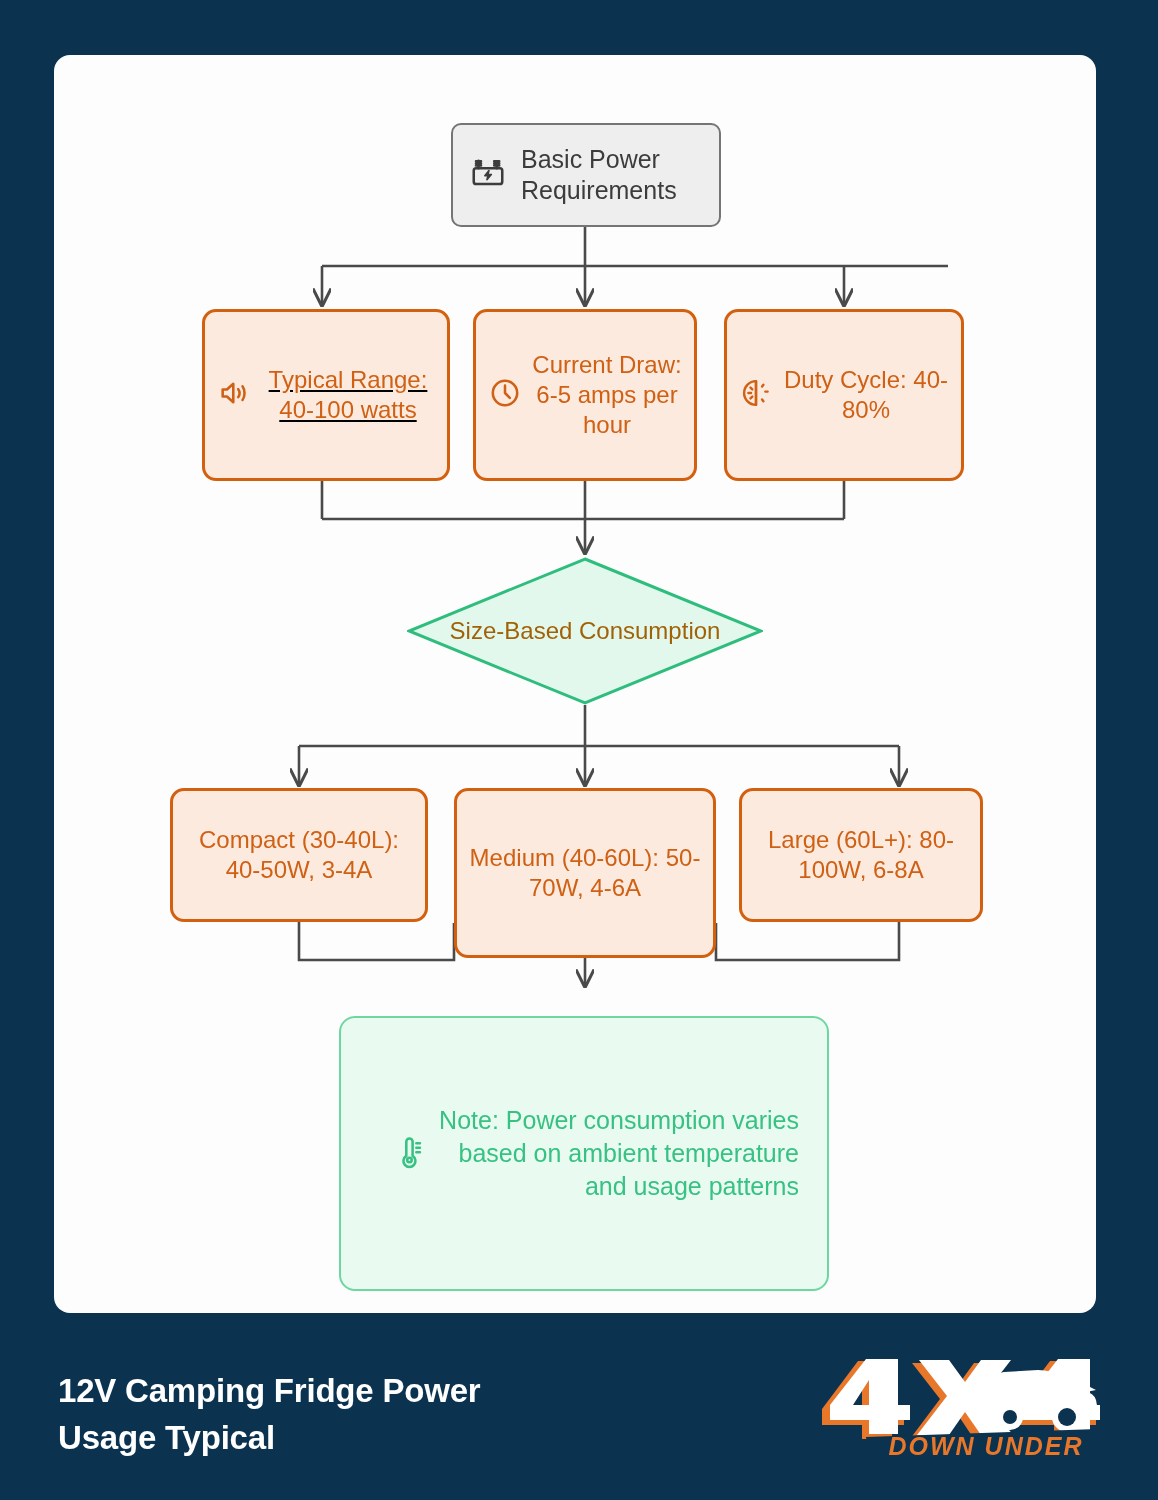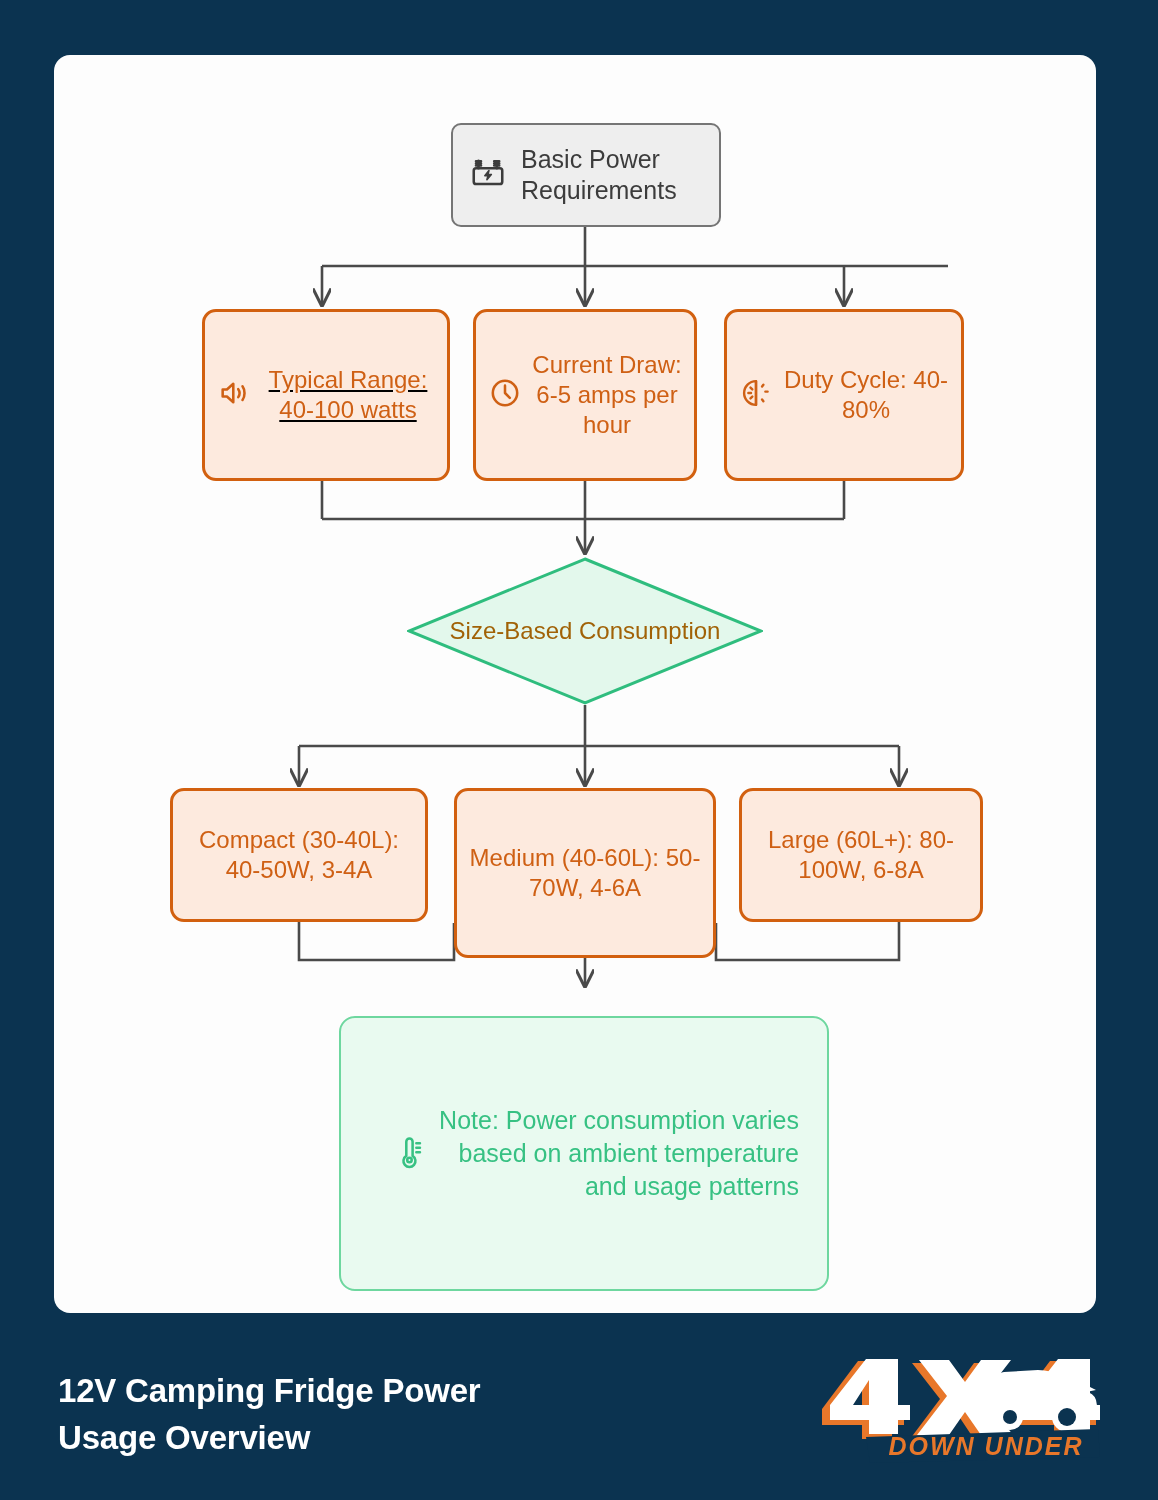--- a/index.html
+++ b/index.html
@@ -285,21 +285,21 @@
       </span>
       <span class="node-label">Note: Power consumption varies based on ambient temperature and usage patterns</span>
     </div>
   </div>
 
 </div>
 
 <div id="footer">
 
   <div id="footer-title">12V Camping Fridge Power
-Usage Overview</div>
+Usage Typical</div>
 
   <div id="brand-logo">
     <svg width="300" height="108" viewBox="0 0 300 108">
 
       <g fill="#e8772a">
         <path d="M22 50 L58 2 L92 2 L92 50 L104 50 L104 66 L92 66 L92 80 L62 80 L62 66 L22 66 Z
                  M62 50 L62 24 L46 50 Z"></path>
         <path d="M112 4 L142 4 L158 26 L174 4 L204 4 L176 40 L206 80 L174 80 L158 56 L142 80 L110 80 L140 40 Z"></path>
         <path d="M214 50 L250 2 L284 2 L284 50 L296 50 L296 66 L284 66 L284 80 L254 80 L254 66 L214 66 Z
                  M254 50 L254 24 L238 50 Z"></path>

